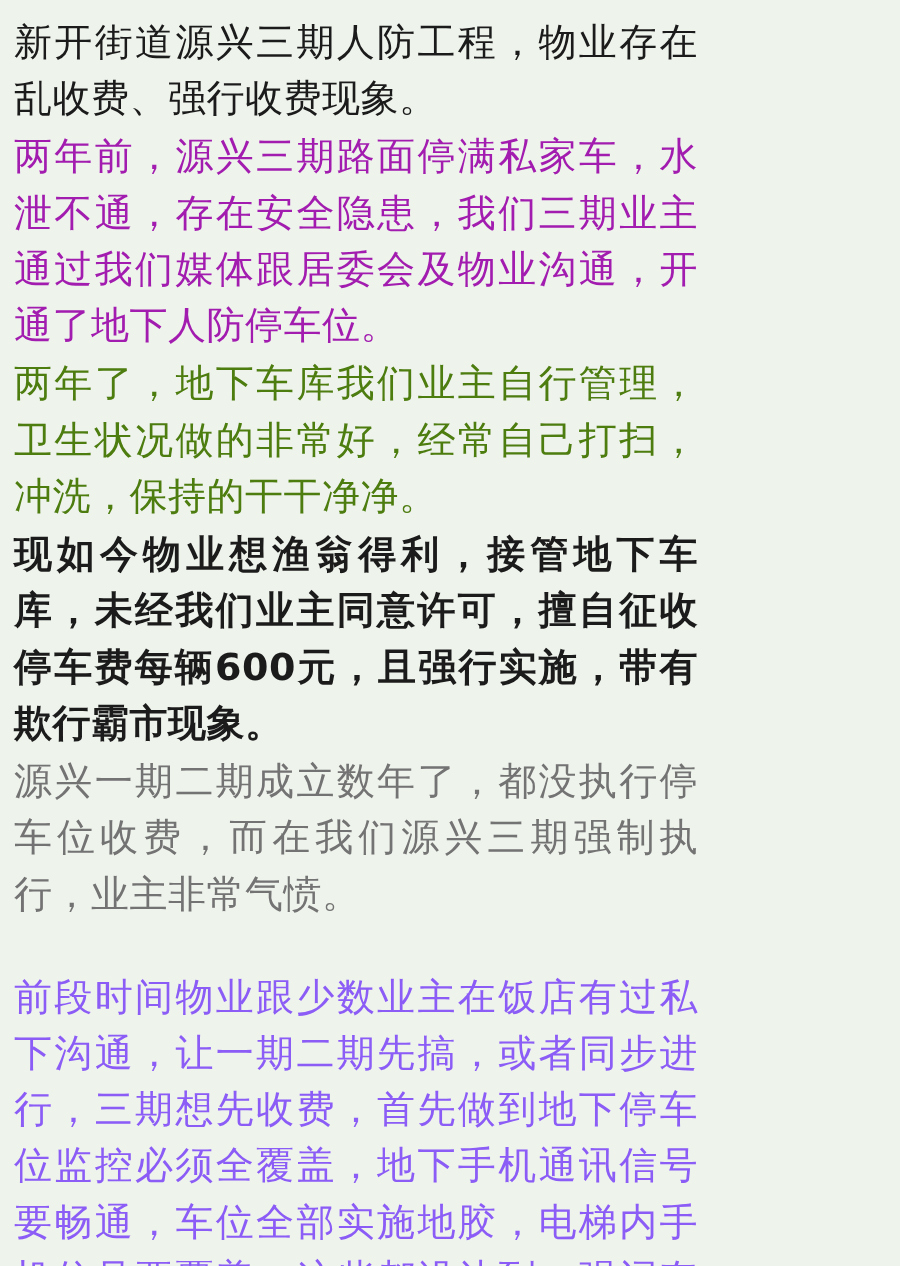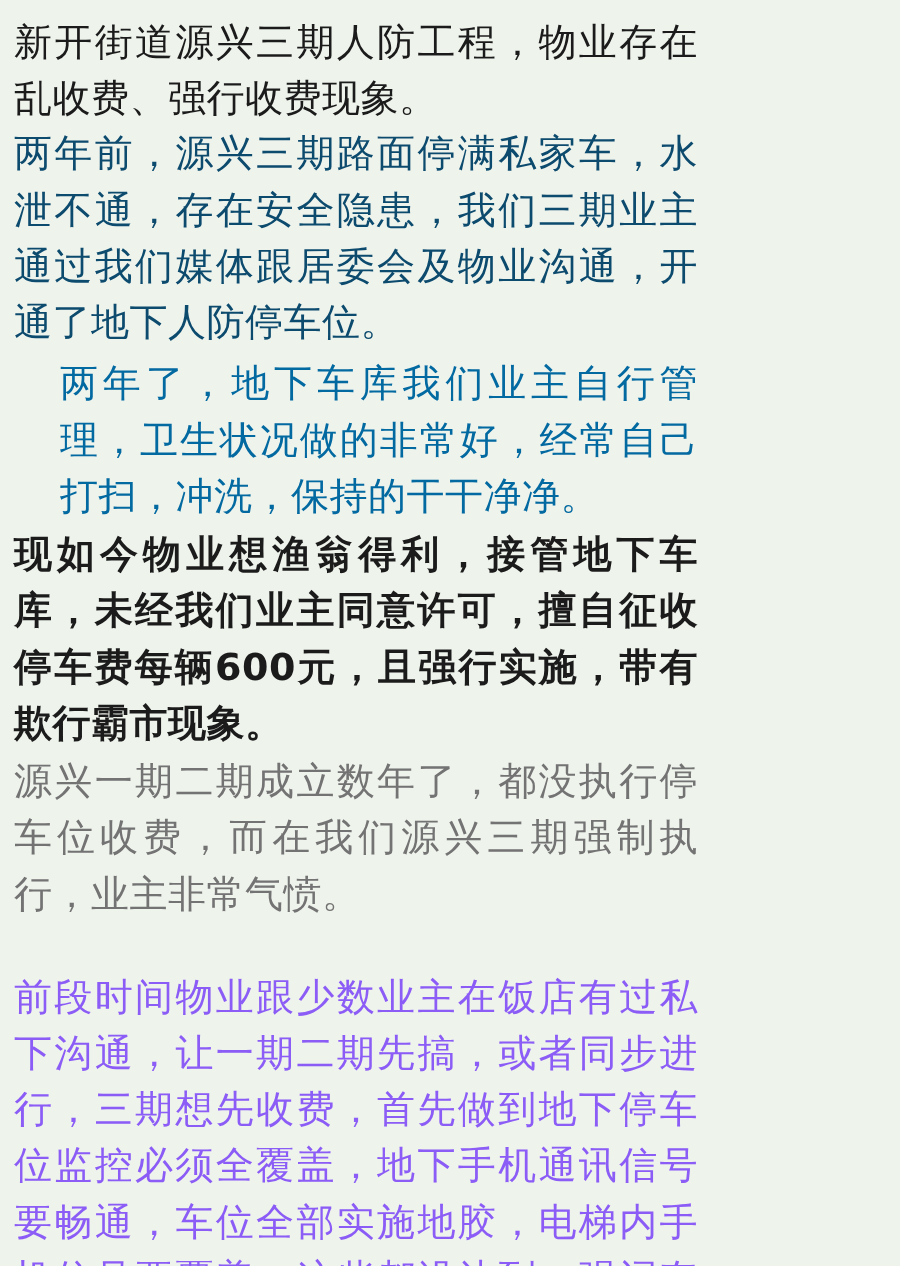--- a/index.html
+++ b/index.html
@@ -33,19 +33,19 @@
     margin: 0 0 2px 0;
     word-break: break-all;
   }
 </style>
 </head>
 <body style="background: rgb(238, 243, 236);">
 
 <div class="page" style="background: rgb(238, 243, 236);">
   <div class="doc-body">
     <p class="para" style="color: rgb(27, 27, 27);">新开街道源兴三期人防工程，物业存在乱收费、强行收费现象。</p>
-    <p class="para" style="color: #0c4a6e; font-family: Liberation Mono, monospace;">两年前，源兴三期路面停满私家车，水泄不通，存在安全隐患，我们三期业主通过我们媒体跟居委会及物业沟通，开通了地下人防停车位。</p>
-    <p class="para" style="color: #0369a1; margin-left: 46px;">两年了，地下车库我们业主自行管理，卫生状况做的非常好，经常自己打扫，冲洗，保持的干干净净。</p>
+    <p class="para" style="color: #a21caf;">两年前，源兴三期路面停满私家车，水泄不通，存在安全隐患，我们三期业主通过我们媒体跟居委会及物业沟通，开通了地下人防停车位。</p>
+    <p class="para" style="color: #4d7c0f;">两年了，地下车库我们业主自行管理，卫生状况做的非常好，经常自己打扫，冲洗，保持的干干净净。</p>
     <p class="para" style="color: rgb(27, 27, 27); font-weight: bold;">现如今物业想渔翁得利，接管地下车库，未经我们业主同意许可，擅自征收停车费每辆600元，且强行实施，带有欺行霸市现象。</p>
     <p class="para" style="color: #737373;">源兴一期二期成立数年了，都没执行停车位收费，而在我们源兴三期强制执行，业主非常气愤。</p>
     <p class="para" style="color: #8b5cf6; margin-top: 47px;">前段时间物业跟少数业主在饭店有过私下沟通，让一期二期先搞，或者同步进行，三期想先收费，首先做到地下停车位监控必须全覆盖，地下手机通讯信号要畅通，车位全部实施地胶，电梯内手机信号要覆盖，这些都没达到，强词夺理，无视业主维权。</p>
   </div>
 </div>
 
 </body></html>

